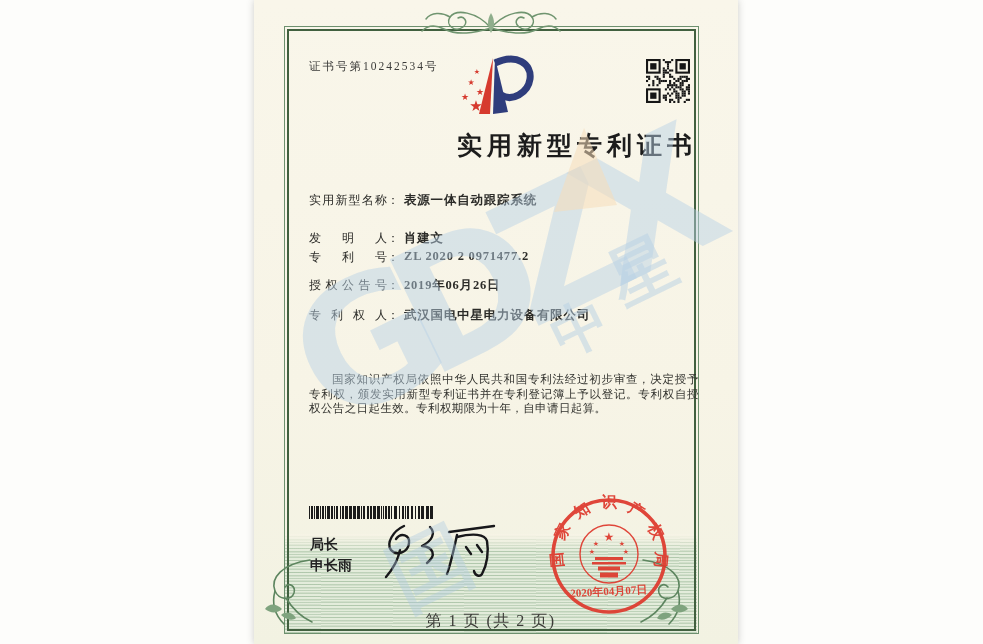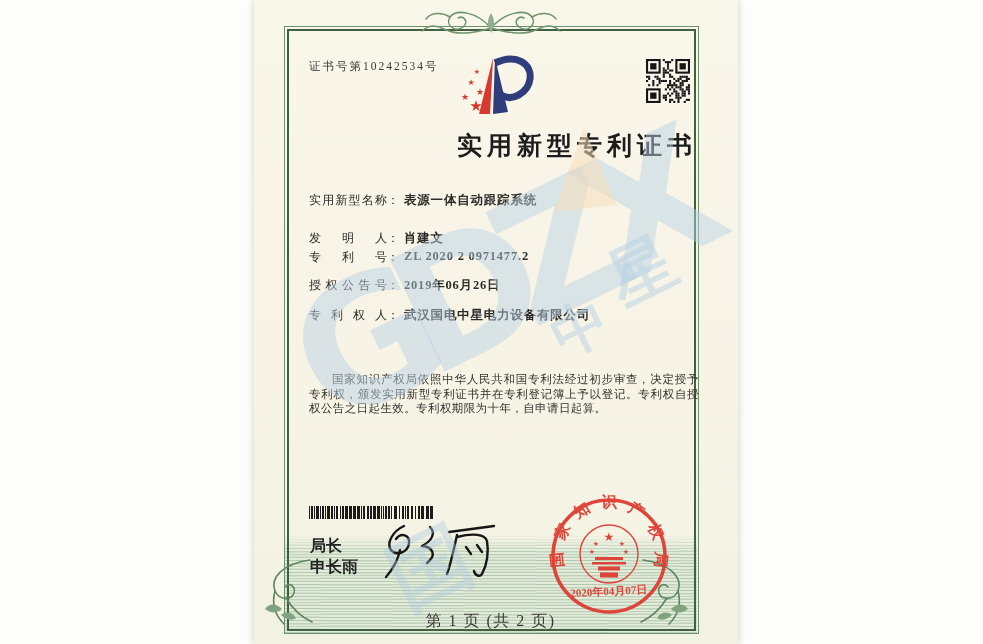--- a/index.html
+++ b/index.html
@@ -47,22 +47,22 @@
   .val{font-size:12.5px;letter-spacing:.8px;margin-left:5px;vertical-align:top;font-weight:bold;}
   .addr{display:inline-block;line-height:14px;white-space:normal;width:300px;}
   .grant2{position:absolute;left:182px;top:0;}
   
   .paras{position:absolute;left:55px;top:372px;width:390px;z-index:4;
       font-size:11.5px;line-height:14.6px;letter-spacing:.4px;color:#33332f;text-align:justify;}
   .paras p{margin:0 0 2px 0;text-indent:2em;}
   
   .barcode{position:absolute;left:55px;top:506px;z-index:4;}
   .signer{position:absolute;left:56px;top:535px;z-index:4;
-      font-family:Liberation Sans, sans-serif;
-      font-size:16px;font-weight:bold;color:#222;line-height:21px;}
+      font-family:Liberation Mono, monospace;
+      font-size:14px;font-weight:bold;color:#222;line-height:21px;}
   .sig{position:absolute;left:120px;top:516px;z-index:5;}
   .seal{position:absolute;left:290px;top:491px;z-index:5;}
   .footer{position:absolute;left:30px;top:611px;width:413px;z-index:4;text-align:center;
       font-size:16px;letter-spacing:1.5px;color:#3c3c38;}
   .orn{position:absolute;z-index:3;pointer-events:none;}
   .orn-top{left:160px;top:5px;}
   .orn-bl{left:8px;top:556px;}
   .orn-br{left:385px;top:556px;transform:scaleX(-1);}
 </style>
 </head>

